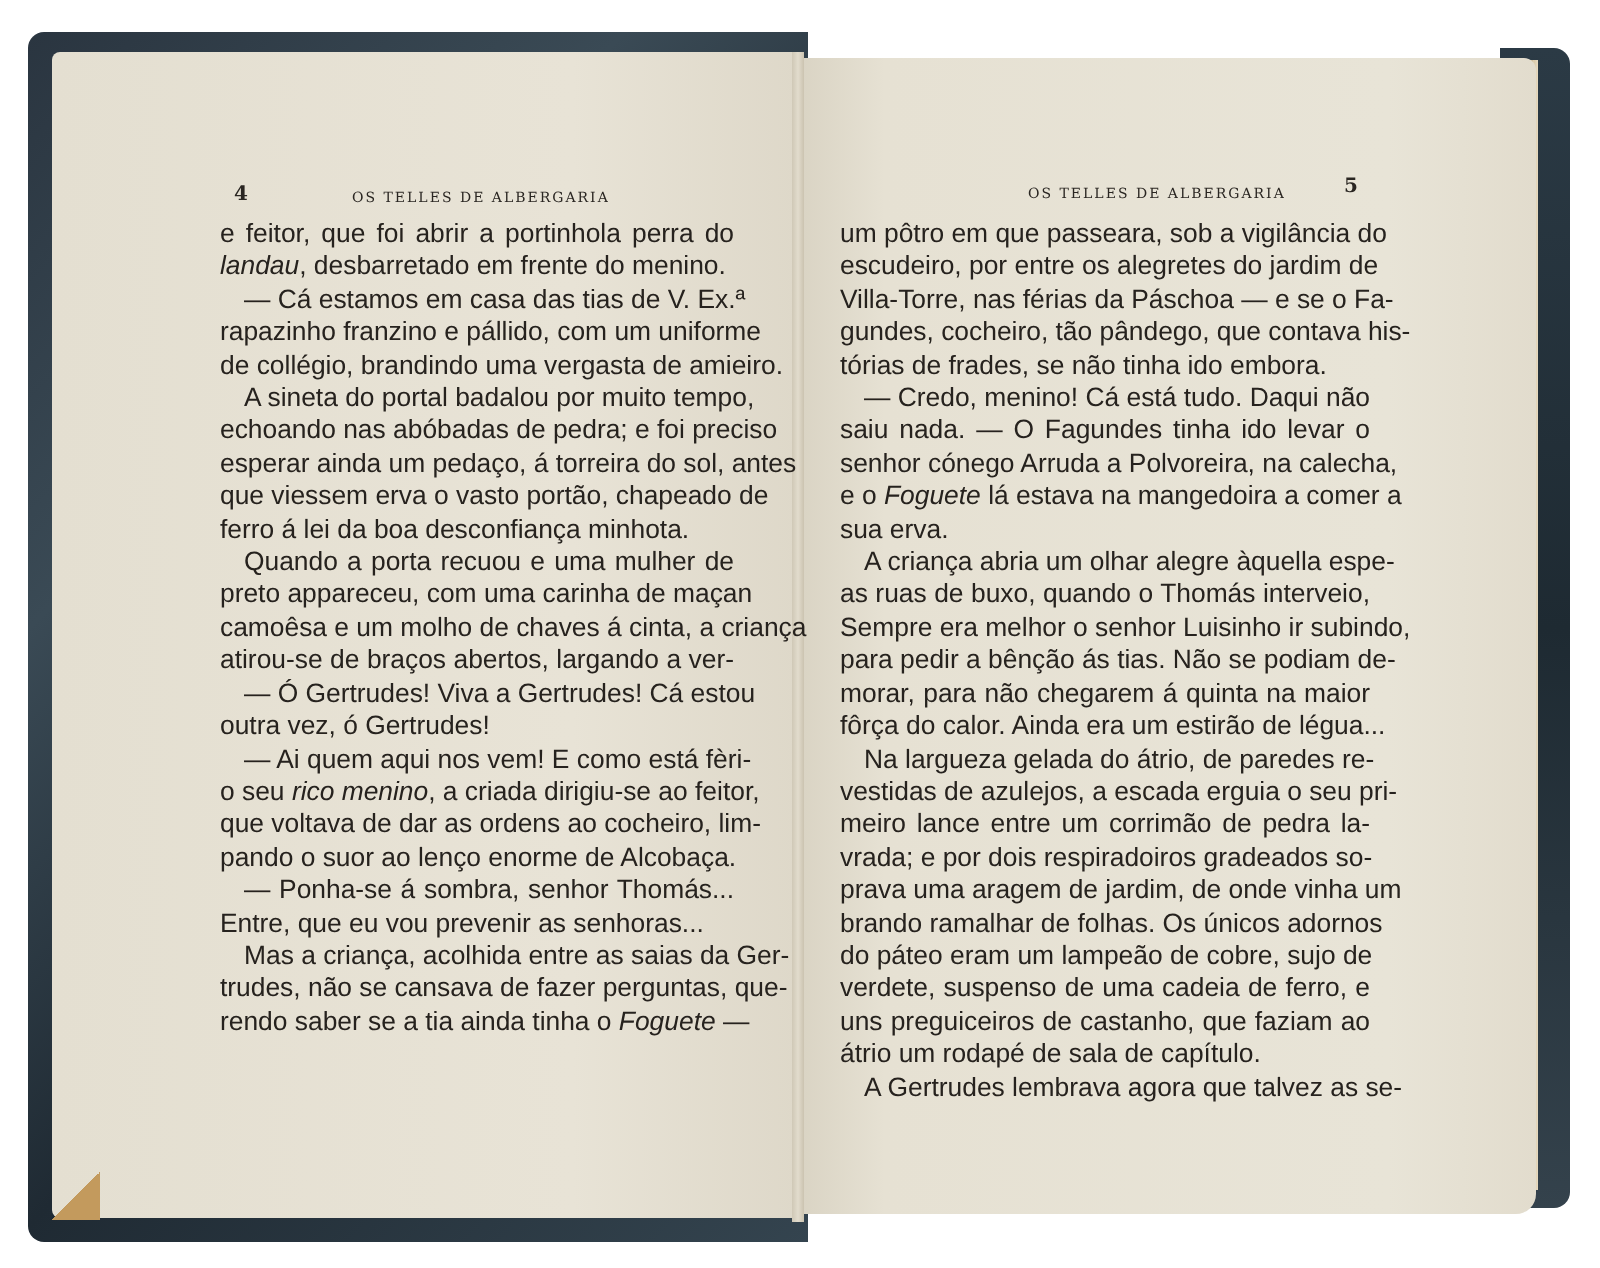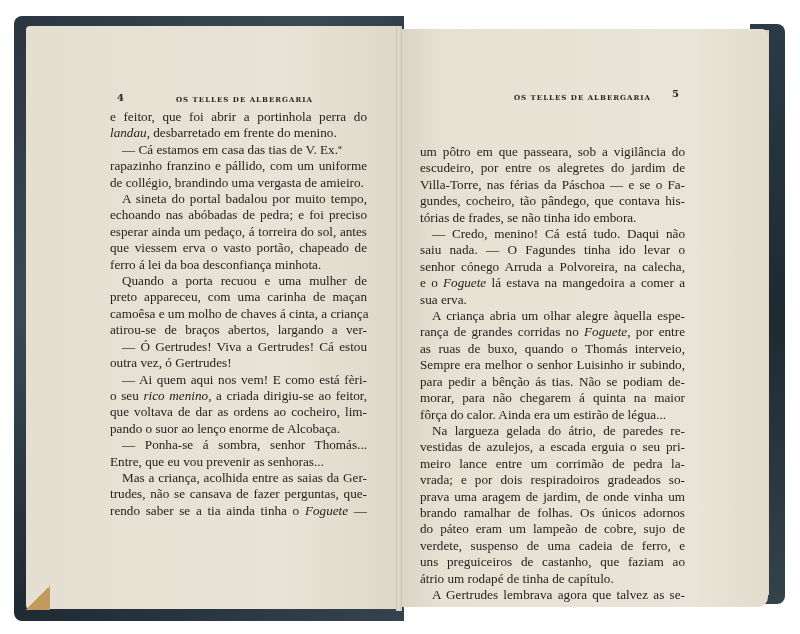--- a/index.html
+++ b/index.html
@@ -5,29 +5,29 @@
   html,body{margin:0;padding:0;}
   body{width:800px;height:634px;background:#ffffff;position:relative;overflow:hidden;font-family:"DejaVu Serif",serif;}
   .cover-left{position:absolute;left:14px;top:16px;width:390px;height:605px;background:linear-gradient(135deg,#2a3540 0%,#3a4a55 30%,#1f2a33 60%,#34444f 100%);border-radius:8px 0 0 8px;}
   .cover-right{position:absolute;left:750px;top:24px;width:35px;height:580px;background:linear-gradient(180deg,#2b3a45,#1e2a32 50%,#34424c);border-radius:0 8px 8px 0;}
   .edges-right{position:absolute;left:755px;top:30px;width:14px;height:565px;background:repeating-linear-gradient(90deg,#d9c9a8 0,#e7dbc2 2px,#c9b48e 3px,#e2d5ba 4px);}
   .page{position:absolute;background:#e6e1d4;}
   .page-left{left:26px;top:26px;width:372px;height:583px;border-radius:4px 0 0 4px;background:linear-gradient(90deg,#e4dfd1 0%,#e8e3d6 70%,#ded8c9 100%);}
   .page-left-corner{position:absolute;left:26px;top:586px;width:24px;height:24px;background:linear-gradient(135deg,transparent 50%,#c39a5d 50%);}
   .page-right{left:398px;top:29px;width:370px;height:578px;border-radius:0 6px 10px 0;background:linear-gradient(90deg,#d9d3c3 0%,#e6e1d3 12%,#e8e4d7 80%,#e2dccd 100%);}
   .gutter{position:absolute;left:396px;top:26px;width:6px;height:585px;background:linear-gradient(90deg,#cfc8b6,#e2dccd,#cbc3b0);}
-  .header{position:absolute;font-size:7px;letter-spacing:1px;color:#2a2622;font-weight:bold;}
+  .header{position:absolute;font-size:7px;letter-spacing:1px;color:#2a2622;font-weight:normal;}
   .pnum{position:absolute;font-size:10px;color:#2a2622;font-weight:bold;}
-  .text{position:absolute;font-family:Liberation Serif, serif;font-size:13.2px;line-height:16.4px;color:#26221e;text-align:justify;}
+  .text{position:absolute;font-family:Liberation Sans, sans-serif;font-size:13.2px;line-height:16.4px;color:#26221e;text-align:justify;}
   .line{display:block;white-space:nowrap;text-align-last:justify;text-align:justify;}
   .line.last{text-align-last:left;}
   .line.indent{padding-left:12px;}
   .it{font-style:italic;}
   .l-text{left:110px;top:109px;width:257px;}
-  .r-text{left:420px;top:109px;width:265px;margin-top:35px;}
+  .r-text{left:420px;top:109px;width:265px;}
 </style>
 </head>
 <body>
 
 <div class="cover-left"></div>
 <div class="cover-right"></div>
 <div class="edges-right"></div>
 
 <div class="page page-left"></div>
 <div class="page-left-corner"></div>
@@ -72,30 +72,29 @@
     <span class="line">escudeiro, por entre os alegretes do jardim de</span>
     <span class="line">Villa-Torre, nas férias da Páschoa — e se o Fa-</span>
     <span class="line">gundes, cocheiro, tão pândego, que contava his-</span>
     <span class="line last">tórias de frades, se não tinha ido embora.</span>
     <span class="line indent">— Credo, menino! Cá está tudo. Daqui não</span>
     <span class="line">saiu nada. — O Fagundes tinha ido levar o</span>
     <span class="line">senhor cónego Arruda a Polvoreira, na calecha,</span>
     <span class="line">e o <i class="it">Foguete</i> lá estava na mangedoira a comer a</span>
     <span class="line last">sua erva.</span>
     <span class="line indent">A criança abria um olhar alegre àquella espe-</span>
-    <span class="line">rança de grandes corridas no <i class="it">Foguete</i>, por entre</span>
     <span class="line">as ruas de buxo, quando o Thomás interveio,</span>
     <span class="line">Sempre era melhor o senhor Luisinho ir subindo,</span>
     <span class="line">para pedir a bênção ás tias. Não se podiam de-</span>
     <span class="line">morar, para não chegarem á quinta na maior</span>
     <span class="line last">fôrça do calor. Ainda era um estirão de légua...</span>
     <span class="line indent">Na largueza gelada do átrio, de paredes re-</span>
     <span class="line">vestidas de azulejos, a escada erguia o seu pri-</span>
     <span class="line">meiro lance entre um corrimão de pedra la-</span>
     <span class="line">vrada; e por dois respiradoiros gradeados so-</span>
     <span class="line">prava uma aragem de jardim, de onde vinha um</span>
     <span class="line">brando ramalhar de folhas. Os únicos adornos</span>
     <span class="line">do páteo eram um lampeão de cobre, sujo de</span>
     <span class="line">verdete, suspenso de uma cadeia de ferro, e</span>
     <span class="line">uns preguiceiros de castanho, que faziam ao</span>
-    <span class="line last">átrio um rodapé de tinha de capítulo.</span>
+    <span class="line last">átrio um rodapé de sala de capítulo.</span>
     <span class="line indent">A Gertrudes lembrava agora que talvez as se-</span>
   </div>
 
 </body></html>

